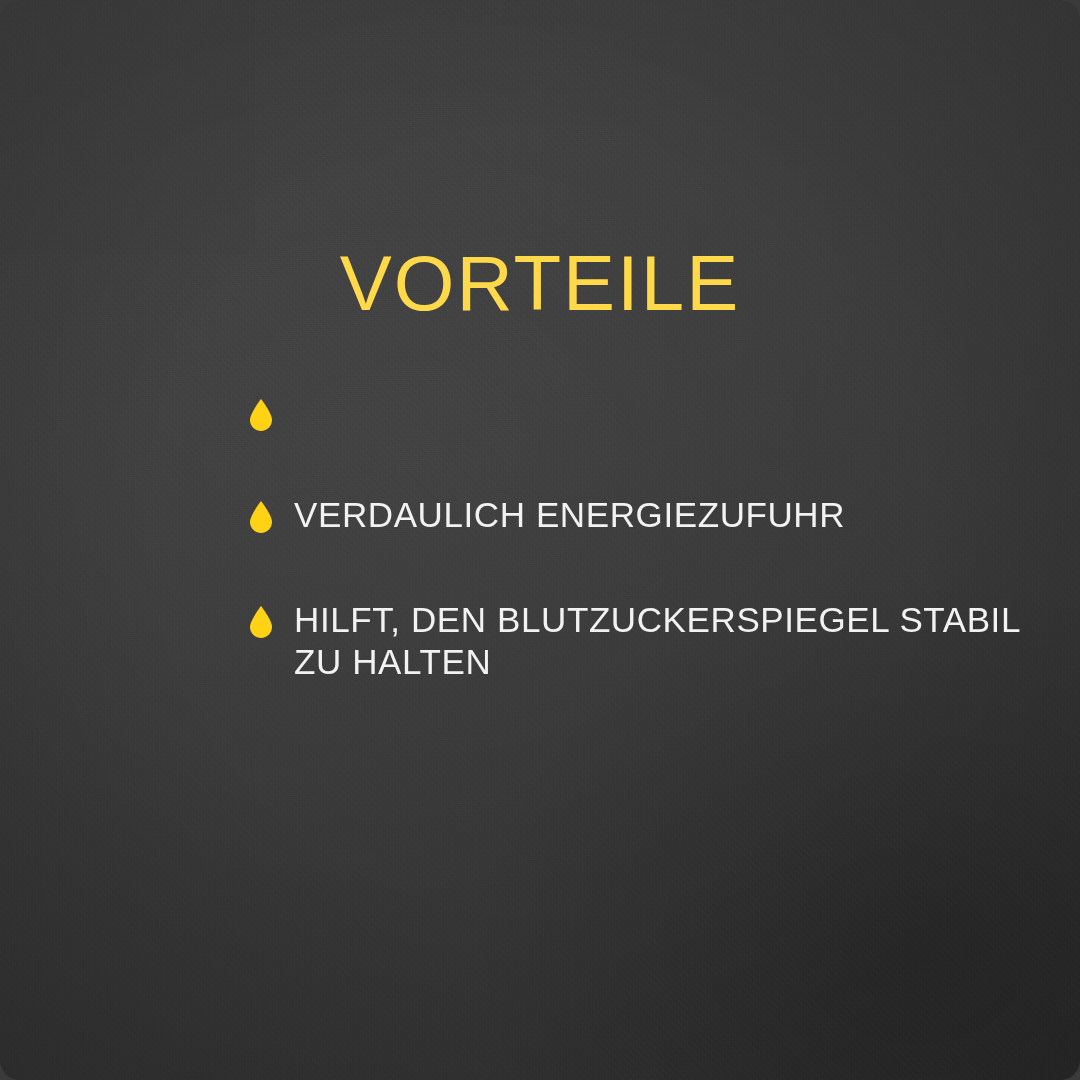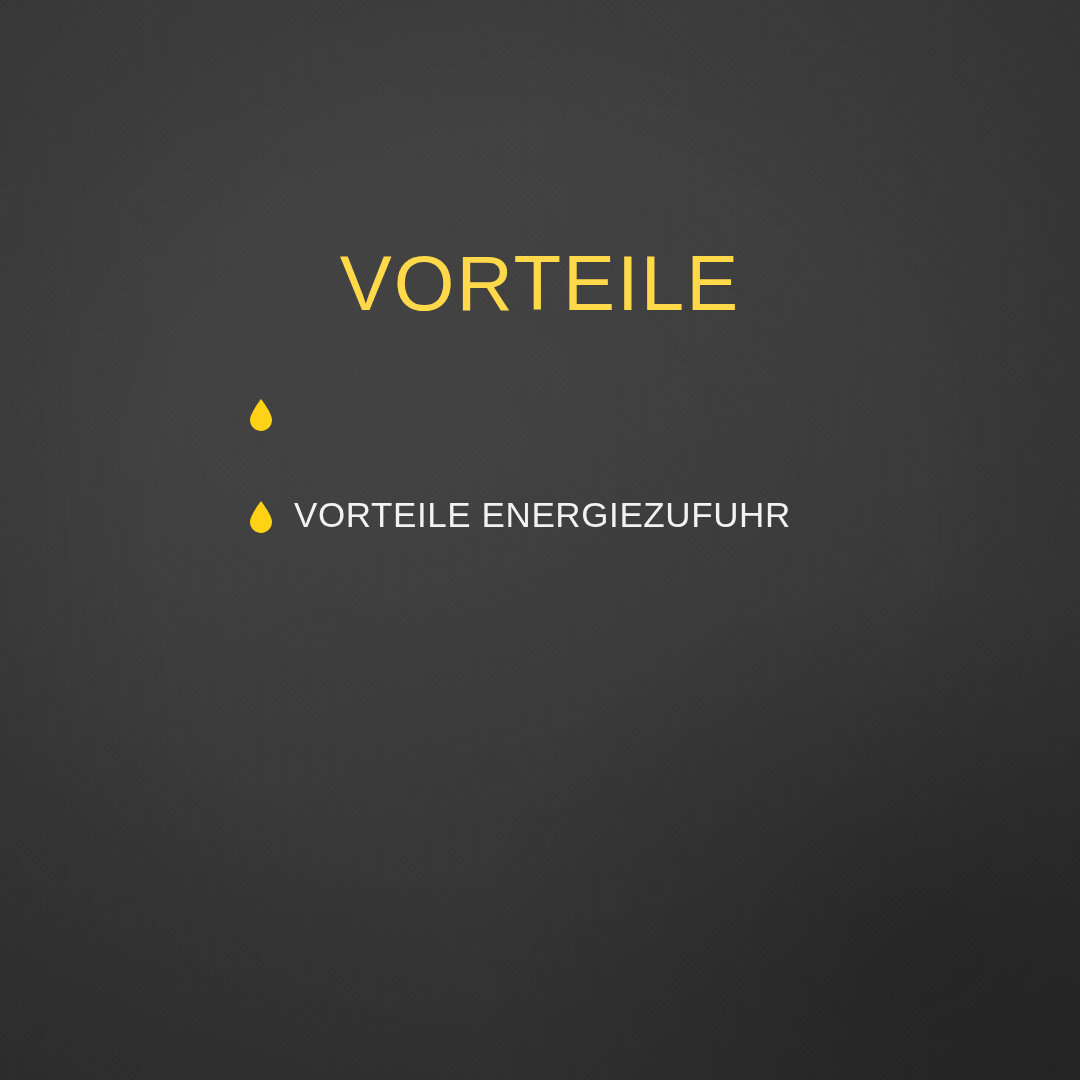--- a/index.html
+++ b/index.html
@@ -17,20 +17,21 @@
   .slide {
     position: relative;
     width: 1080px;
     height: 1080px;
     background:
       radial-gradient(ellipse 90% 70% at 38% 42%, rgba(255,255,255,0.035) 0%, rgba(255,255,255,0.0) 62%),
       radial-gradient(ellipse 60% 50% at 85% 88%, rgba(0,0,0,0.20) 0%, rgba(0,0,0,0) 70%),
       linear-gradient(160deg, #434343 0%, #3c3c3c 40%, #363636 70%, #313131 100%);
     box-sizing: border-box;
     overflow: hidden;
+    border-radius: 20px;
   }
 
   
   .grain {
     position: absolute;
     inset: 0;
     pointer-events: none;
     opacity: 0.55;
     background-image:
       repeating-linear-gradient(0deg, rgba(255,255,255,0.012) 0px, rgba(255,255,255,0.012) 1px, rgba(0,0,0,0.012) 1px, rgba(0,0,0,0.012) 2px),
@@ -117,18 +118,28 @@
     </div>
 
 
     <div class="benefit b2">
       <span class="drop-wrap">
         <svg width="26" height="34" viewBox="0 0 26 34" aria-hidden="true">
           <path d="M13 1 C13 1 2 15.2 2 21.8 C2 28.2 6.9 33 13 33 C19.1 33 24 28.2 24 21.8 C24 15.2 13 1 13 1 Z" fill="#FFD215"></path>
           <path d="M13 1 C13 1 8 7.5 5.3 13.2 C7.2 9.0 10.4 4.6 13 1 Z" fill="#FFE06A" opacity="0.75"></path>
         </svg>
       </span>
-      <span class="benefit-text">VORTEILE ENERGIEZUFUHR</span>
+      <span class="benefit-text">VERDAULICH ENERGIEZUFUHR</span>
     </div>
 
+    <div class="benefit">
+      <span class="drop-wrap">
+        <svg width="26" height="34" viewBox="0 0 26 34" aria-hidden="true">
+          <path d="M13 1 C13 1 2 15.2 2 21.8 C2 28.2 6.9 33 13 33 C19.1 33 24 28.2 24 21.8 C24 15.2 13 1 13 1 Z" fill="#FFD215"></path>
+          <path d="M13 1 C13 1 8 7.5 5.3 13.2 C7.2 9.0 10.4 4.6 13 1 Z" fill="#FFE06A" opacity="0.75"></path>
+        </svg>
+      </span>
+      <span class="benefit-text">HILFT, DEN BLUTZUCKERSPIEGEL STABIL
+ZU HALTEN</span>
+    </div>
 
   </div>
 </div>
 
 </body></html>

